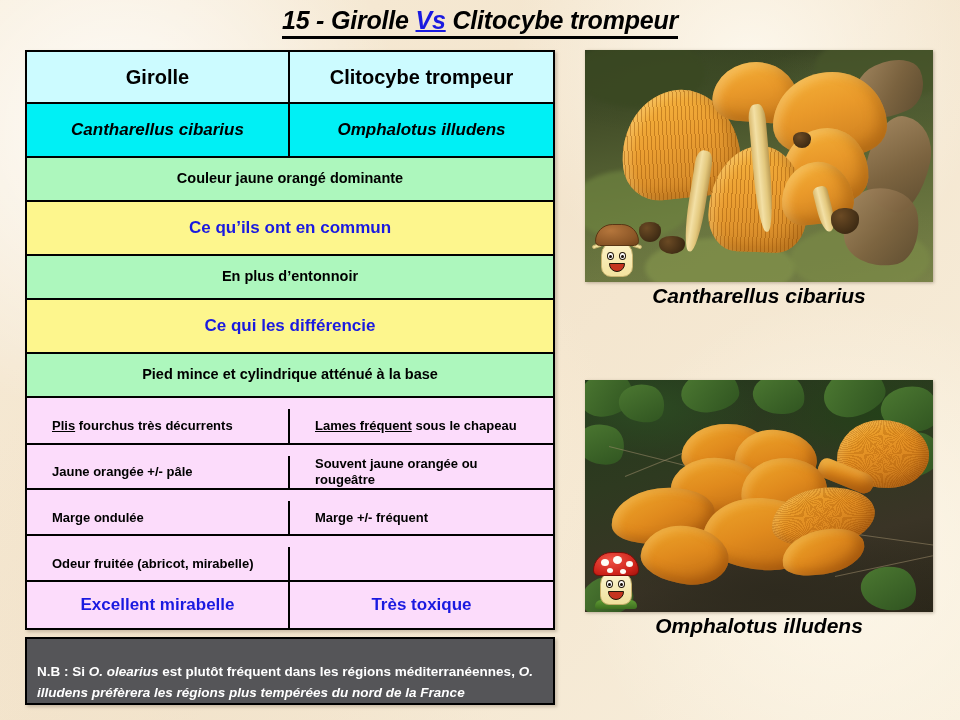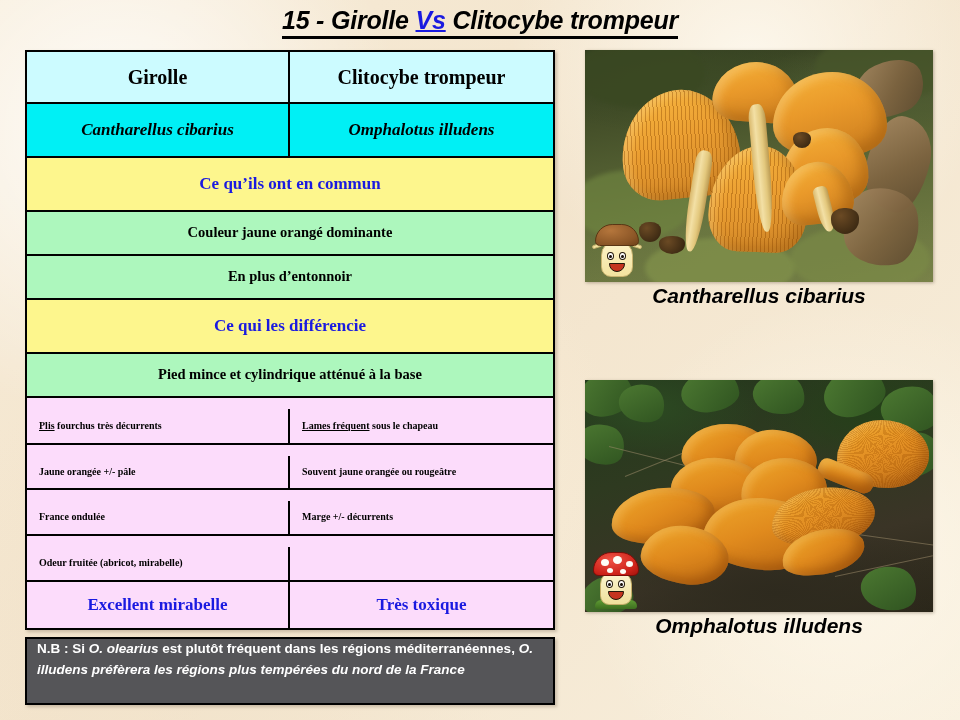--- a/index.html
+++ b/index.html
@@ -62,25 +62,24 @@
     width: 100%;
     box-sizing: border-box;
     border-bottom: 2px solid #000000;
   }
   .row:last-child { border-bottom: none; }
 
   .cell {
     box-sizing: border-box;
     display: flex;
     align-items: center;
-    padding: 4px 12px;
+    padding: 4px 25px;
     font-size: 14px;
     color: #000000;
     line-height: 1.22;
-    font-family: Liberation Serif, serif;
   }
   .cell.half {
     width: 50%;
     flex: 0 0 50%;
   }
   .cell.half.left { border-right: 2px solid #000000; }
   .cell.full { width: 100%; flex: 0 0 100%; }
   .cell.center { justify-content: center; text-align: center; }
   .cell.left-align { justify-content: flex-start; text-align: left; }
 
@@ -99,21 +98,21 @@
     font-weight: bold;
     color: #1a1ae0;
   }
 
   
   .r-green { background: #adf7bd; height: 44px; }
   .r-green .cell { font-size: 14.5px; font-weight: bold; }
 
   
   .r-pink { background: #fcdcfb; }
-  .r-pink .cell { font-size: 10px; font-weight: bold; margin-top: 11px; }
+  .r-pink .cell { font-size: 13px; font-weight: bold; margin-top: 11px; }
   .h47 { height: 47px; }
   .h45 { height: 45px; }
   .h46 { height: 46px; }
 
   .r-verdict { background: #fcdcfb; height: 46px; }
   .r-verdict .cell {
     font-size: 17px;
     font-weight: bold;
     color: #1a1ae0;
   }
@@ -127,21 +126,21 @@
     top: 637px;
     width: 530px;
     height: 68px;
     box-sizing: border-box;
     background: #555558;
     border: 2px solid #000000;
     color: #ffffff;
     font-size: 13.5px;
     font-weight: bold;
     line-height: 1.52;
-    padding: 0 10px 4px 10px;
+    padding: 23px 10px 4px 10px;
     box-shadow: 2px 2px 3px rgba(120,105,85,0.35);
   }
   .nb .it { font-style: italic; }
 
   
   .photo-frame {
     position: absolute;
     box-sizing: border-box;
     overflow: hidden;
     background: #2b2b20;
@@ -353,26 +352,26 @@
   <div class="row r-head">
     <div class="cell half left center">Girolle</div>
     <div class="cell half center">Clitocybe trompeur</div>
   </div>
 
   <div class="row r-latin">
     <div class="cell half left center">Cantharellus cibarius</div>
     <div class="cell half center">Omphalotus illudens</div>
   </div>
 
+  <div class="row r-green">
+    <div class="cell full center">Couleur jaune orangé dominante</div>
+  </div>
+
   <div class="row r-banner">
     <div class="cell full center">Ce qu’ils ont en commun</div>
-  </div>
-
-  <div class="row r-green">
-    <div class="cell full center">Couleur jaune orangé dominante</div>
   </div>
   <div class="row r-green">
     <div class="cell full center">En plus d’entonnoir</div>
   </div>
   <div class="row r-banner">
     <div class="cell full center">Ce qui les différencie</div>
   </div>
 
   <div class="row r-green">
     <div class="cell full center">Pied mince et cylindrique atténué à la base</div>
@@ -386,22 +385,22 @@
         <span><span class="u">Lames fréquent</span><span> sous le chapeau</span></span>
       </div>
   </div>
 
   <div class="row r-pink h45">
     <div class="cell half left left-align">Jaune orangée +/- pâle</div>
     <div class="cell half left-align">Souvent jaune orangée ou rougeâtre</div>
   </div>
 
   <div class="row r-pink h46">
-    <div class="cell half left left-align">France ondulée</div>
-    <div class="cell half left-align">Marge +/- décurrents</div>
+    <div class="cell half left left-align">Marge ondulée</div>
+    <div class="cell half left-align">Marge +/- fréquent</div>
   </div>
 
   <div class="row r-pink h46">
     <div class="cell half left left-align">Odeur fruitée (abricot, mirabelle)</div>
   </div>
 
   <div class="row r-verdict">
     <div class="cell half left center">Excellent mirabelle</div>
     <div class="cell half center">Très toxique</div>
   </div>

